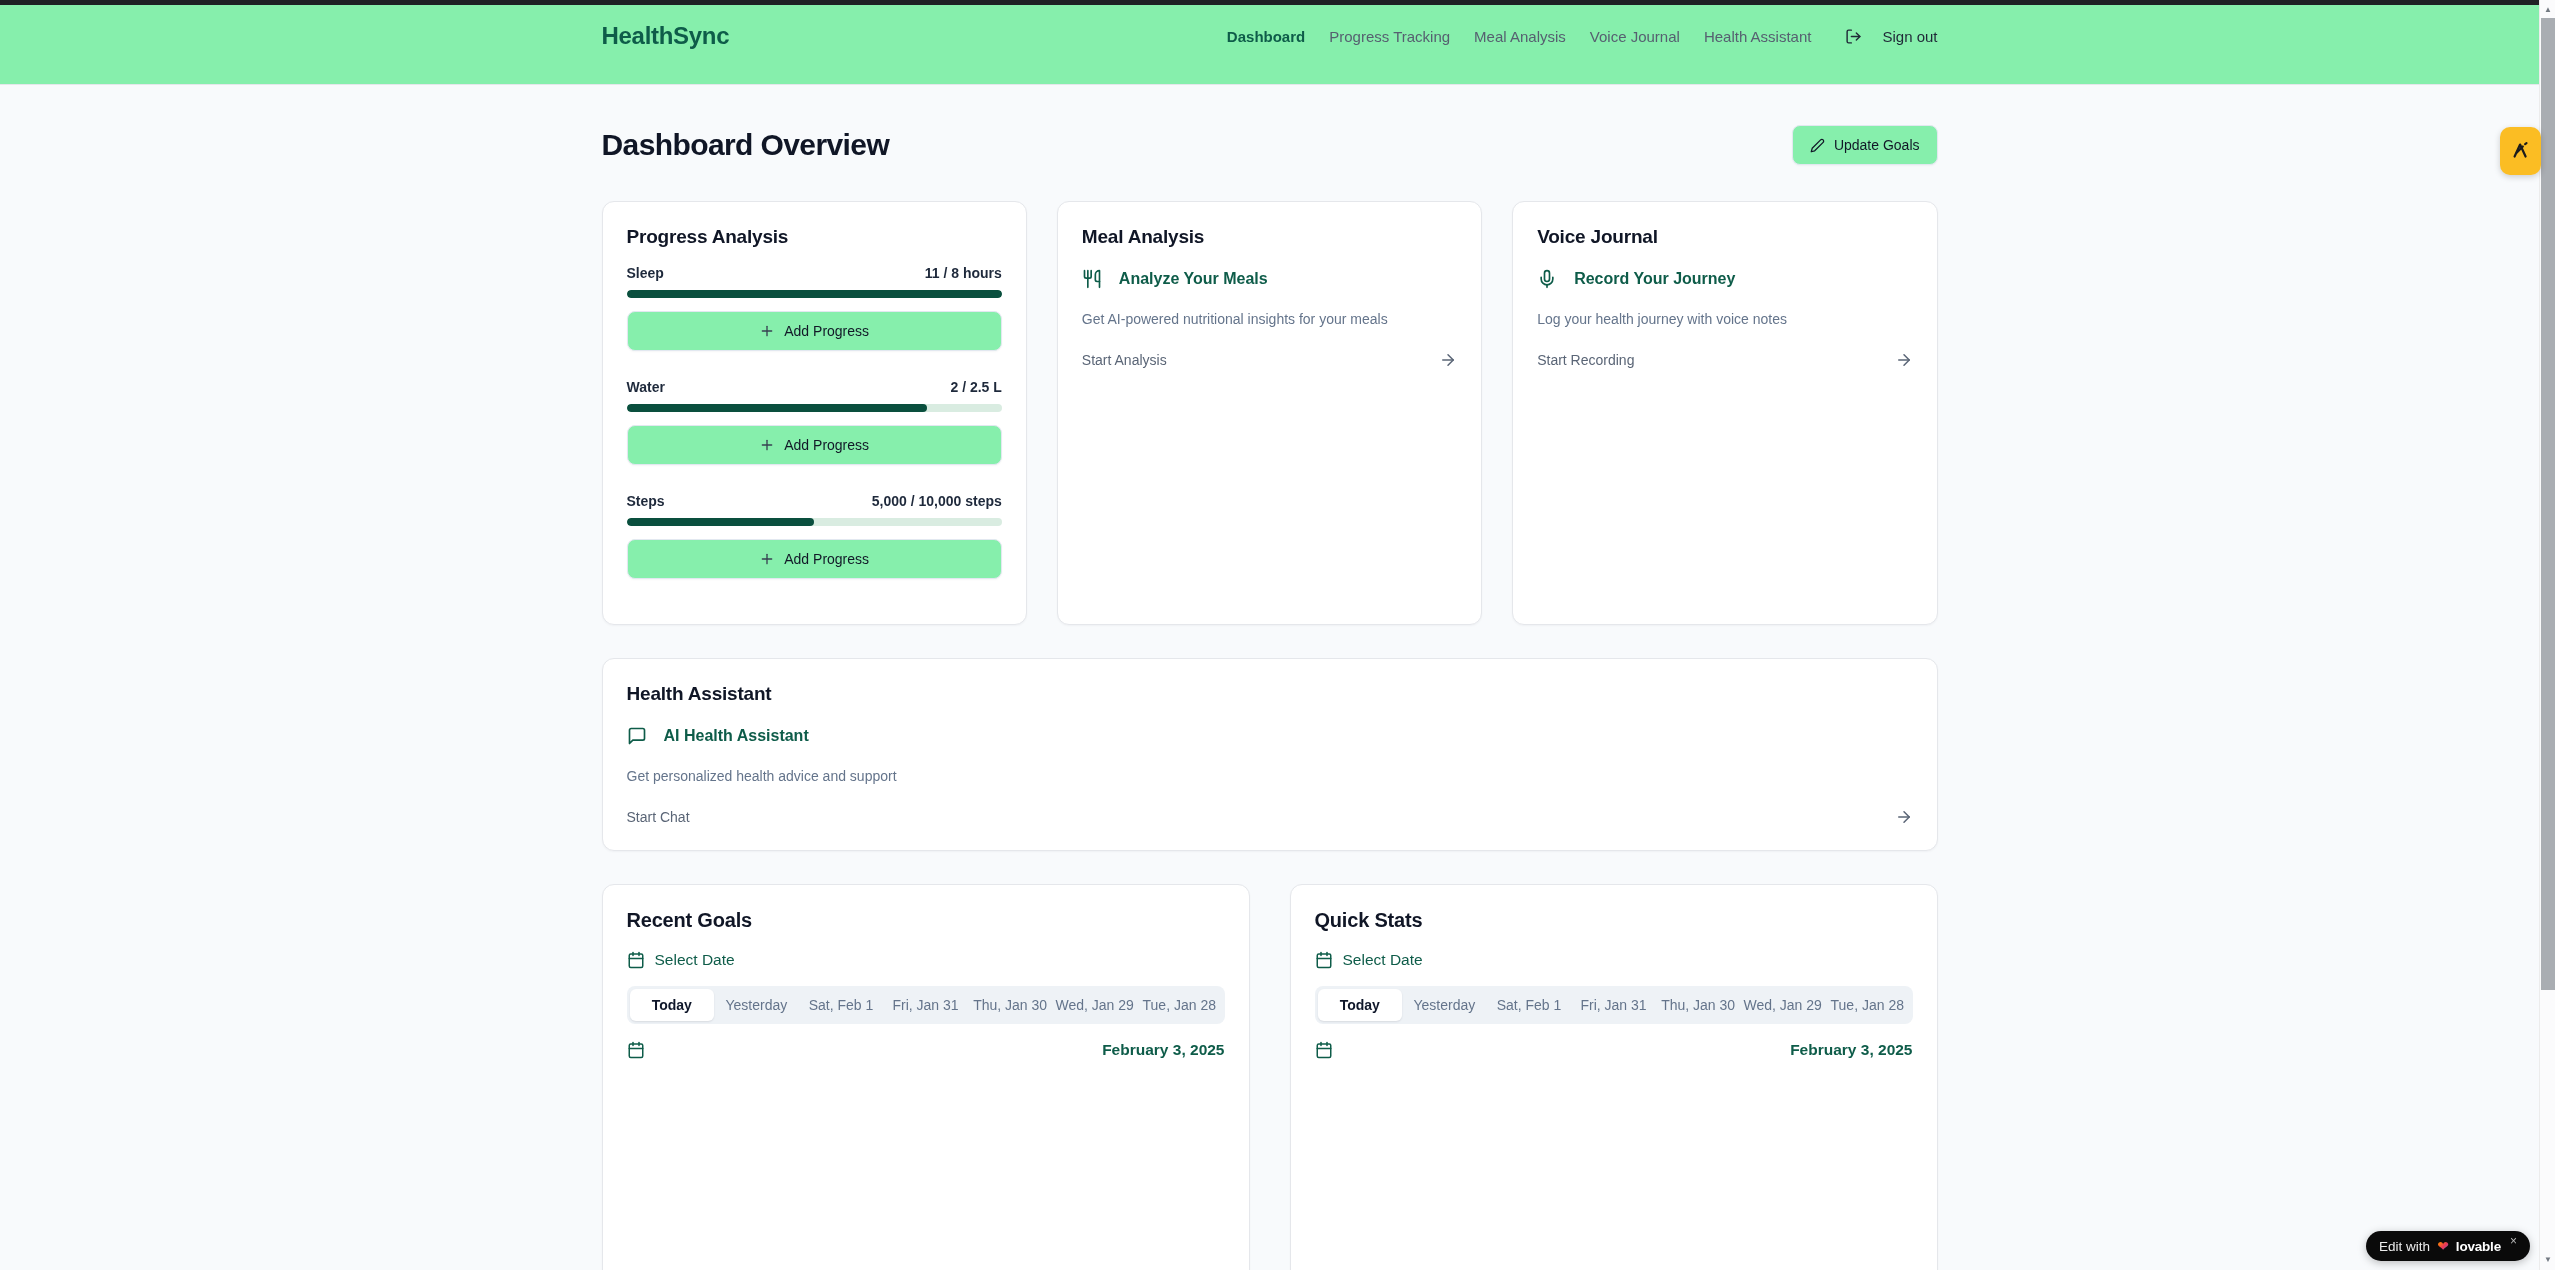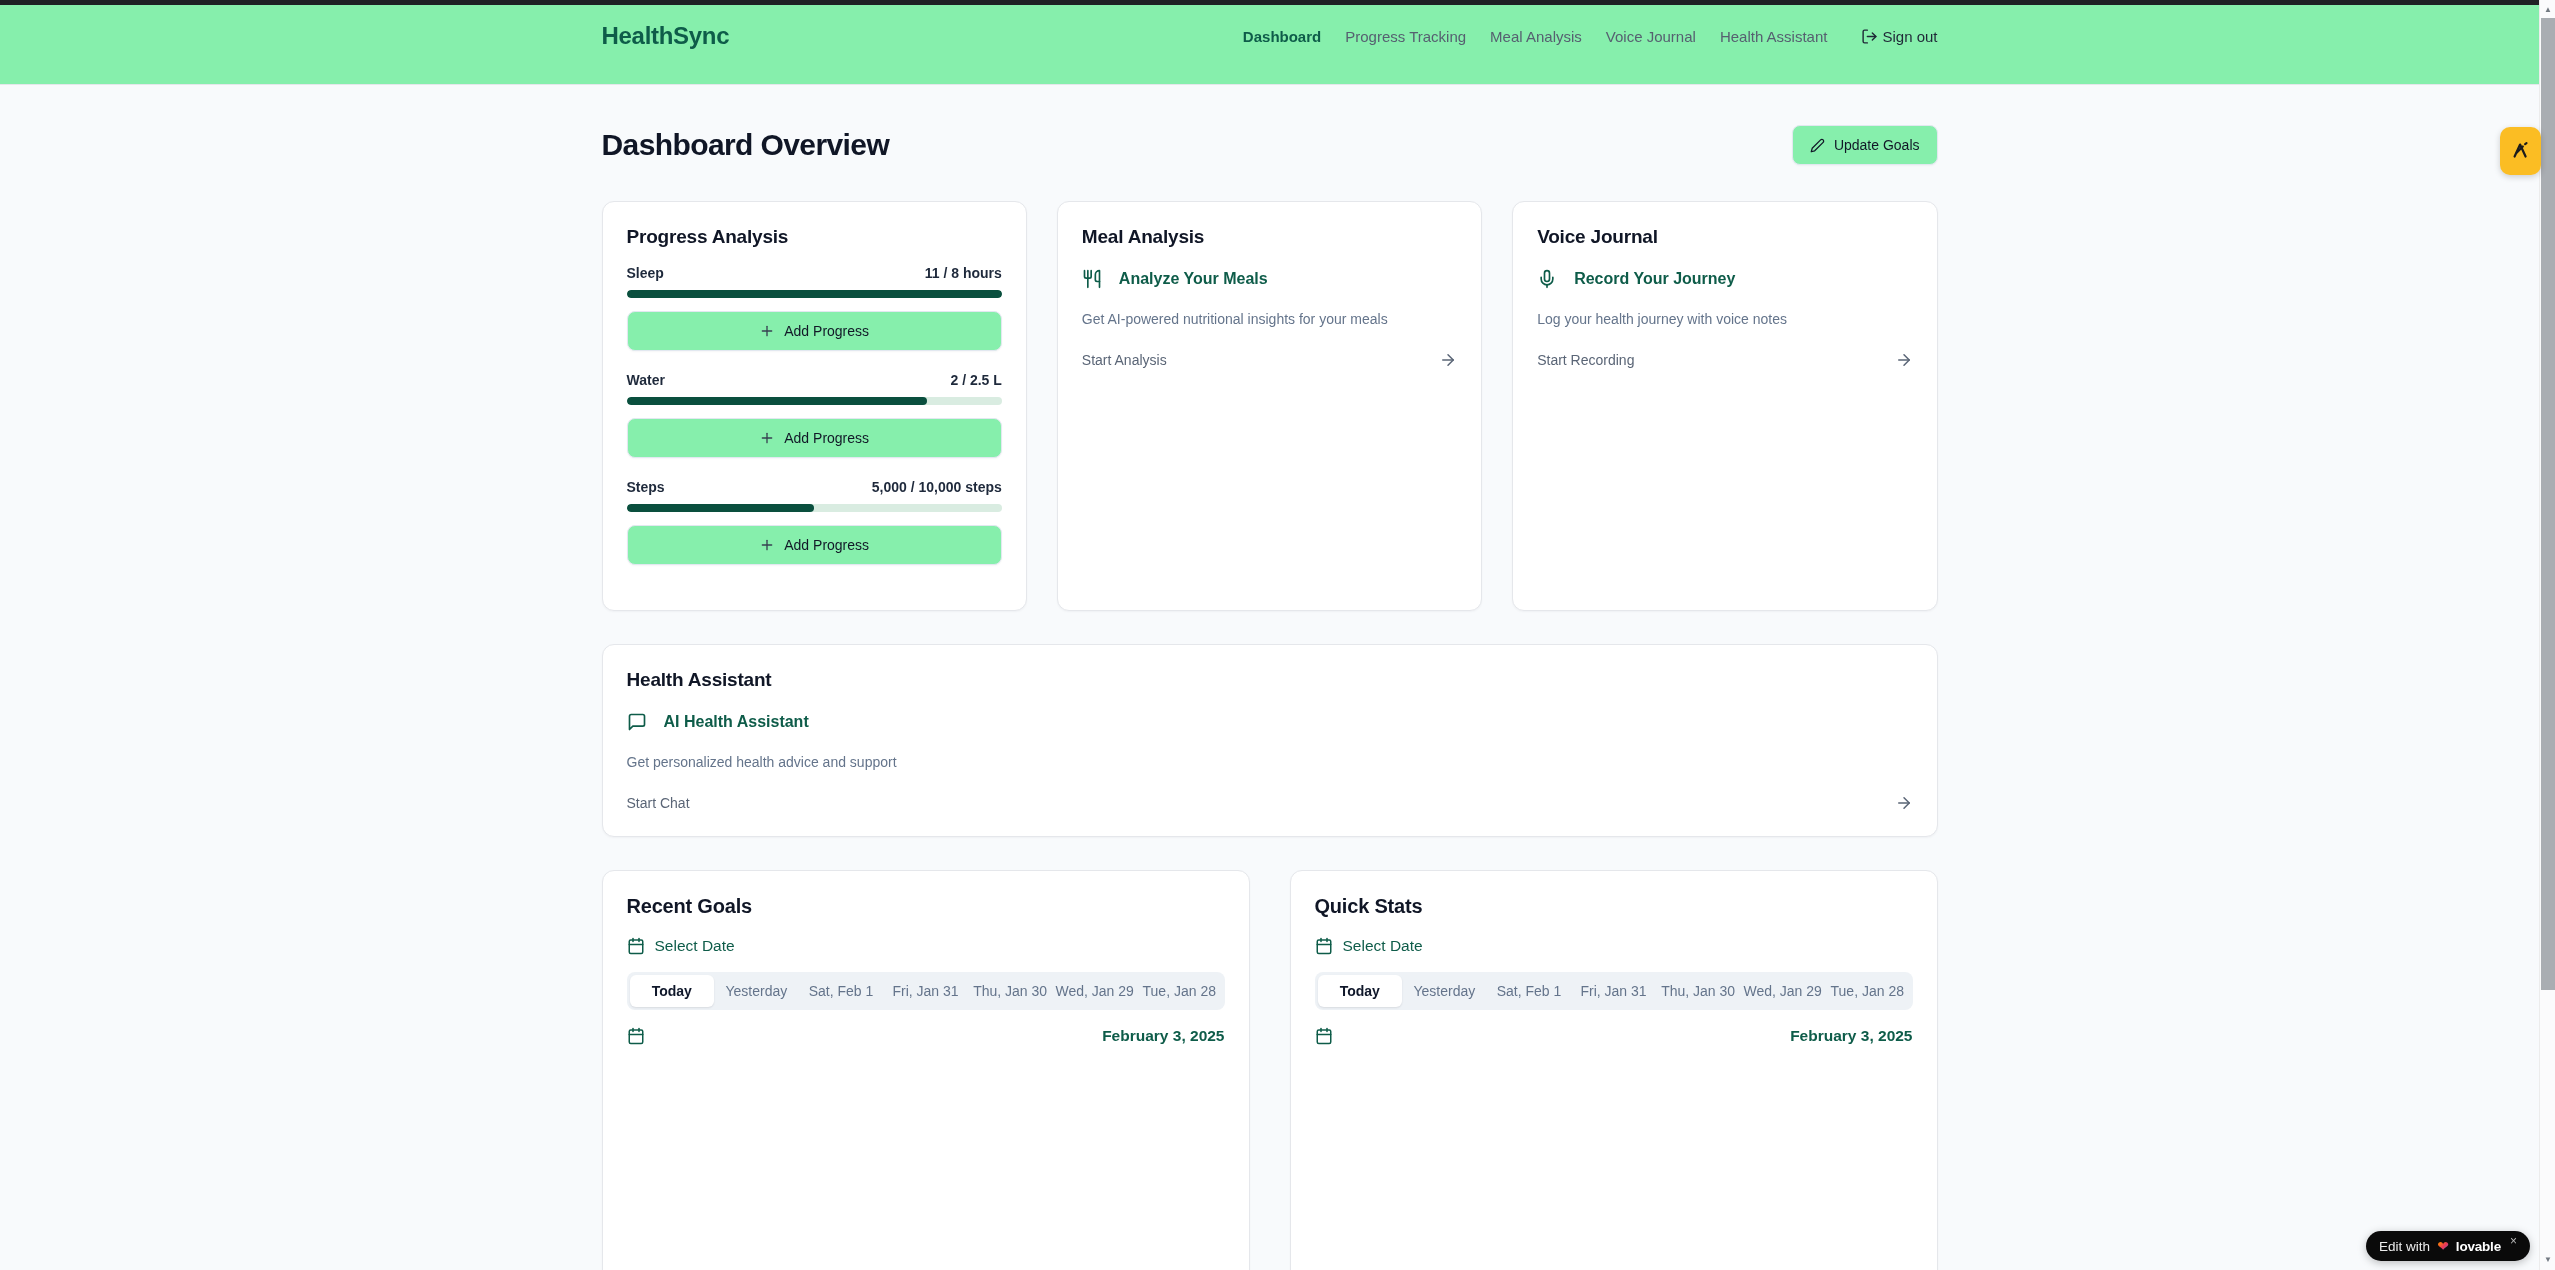--- a/index.html
+++ b/index.html
@@ -11,21 +11,21 @@
 
   
   header { background:#86efac; border-bottom:1px solid #e5e7eb; height:80px; }
   .container { width:1336px; margin:0 auto; }
   .header-inner { height:62px; display:flex; align-items:center; justify-content:space-between; }
   .logo { font-size:24px; font-weight:700; color:#0e5c49; letter-spacing:-0.3px; }
   .nav-wrap { display:flex; align-items:center; gap:24px; }
   nav { display:flex; align-items:flex-start; gap:24px;padding-left:38px; }
   .nav-link { font-size:15px; color:#566070; cursor:pointer; text-decoration:none; }
   .nav-link.active { color:#0e5c49; font-weight:600; }
-  .signout { display:flex; align-items:flex-end; gap:4px; font-size:15px; font-weight:500; color:#1f2937; cursor:pointer; margin-left:10px; }
+  .signout { display:flex; align-items:flex-end; gap:20px; font-size:15px; font-weight:500; color:#1f2937; cursor:pointer; margin-left:10px; }
   .icon { flex:0 0 auto; display:inline-block; }
 
   
   main { padding-top:40px; padding-bottom:60px; }
   .title-row { display:flex; align-items:center; justify-content:space-between; margin-bottom:36px; }
   h1 { font-size:30px; font-weight:700; letter-spacing:-0.6px; color:#101626; }
 
   .btn { display:inline-flex; align-items:center; justify-content:center; gap:9px; height:40px;
          padding:0 17px; border:1px solid #e2e8f0; border-radius:8px; background:#86efac; font-size:14px;
          font-weight:500; color:#111827; cursor:pointer; box-shadow:0 1px 2px rgba(16,24,40,.04);
@@ -38,21 +38,21 @@
 
   .integration-card h2 { margin-bottom:13px; }
   .muted { font-size:14px; color:#64748b; line-height:1.45; }
   .integration-card .muted { margin-bottom:19px; }
 
   .grid3 { display:grid; grid-template-columns:1fr 1fr 1fr; gap:30px; margin-top:27px; align-items:stretch; }
   .grid2 { display:grid; grid-template-columns:1fr 1fr; gap:40px; margin-top:33px; align-items:start; }
 
   
   .progress-card h2 { margin-bottom:17px; }
-  .metric-row { display:flex; align-items:center; justify-content:space-between; margin-bottom:9px; }
+  .metric-row { display:flex; align-items:center; justify-content:space-between; margin-bottom:9px;margin-top:7px; }
   .metric-label, .metric-value { font-size:14px; font-weight:600; color:#1e293b; }
   .bar { height:8px; border-radius:99px; background:#d9ece1; overflow:hidden; margin-bottom:13px; }
   .bar-fill { height:100%; border-radius:99px; background:#0a4f3e; }
   .metric .btn { margin-bottom:21px; }
   .analyze-btn { margin-top:10px; }
 
   
   .feature-card h2 { margin-bottom:21px; }
   .feature-link { display:flex; align-items:center; gap:17px; color:#0e5c49; font-size:16px; font-weight:600; cursor:pointer; margin-bottom:20px; }
   .feature-card .muted { margin-bottom:22px; }

